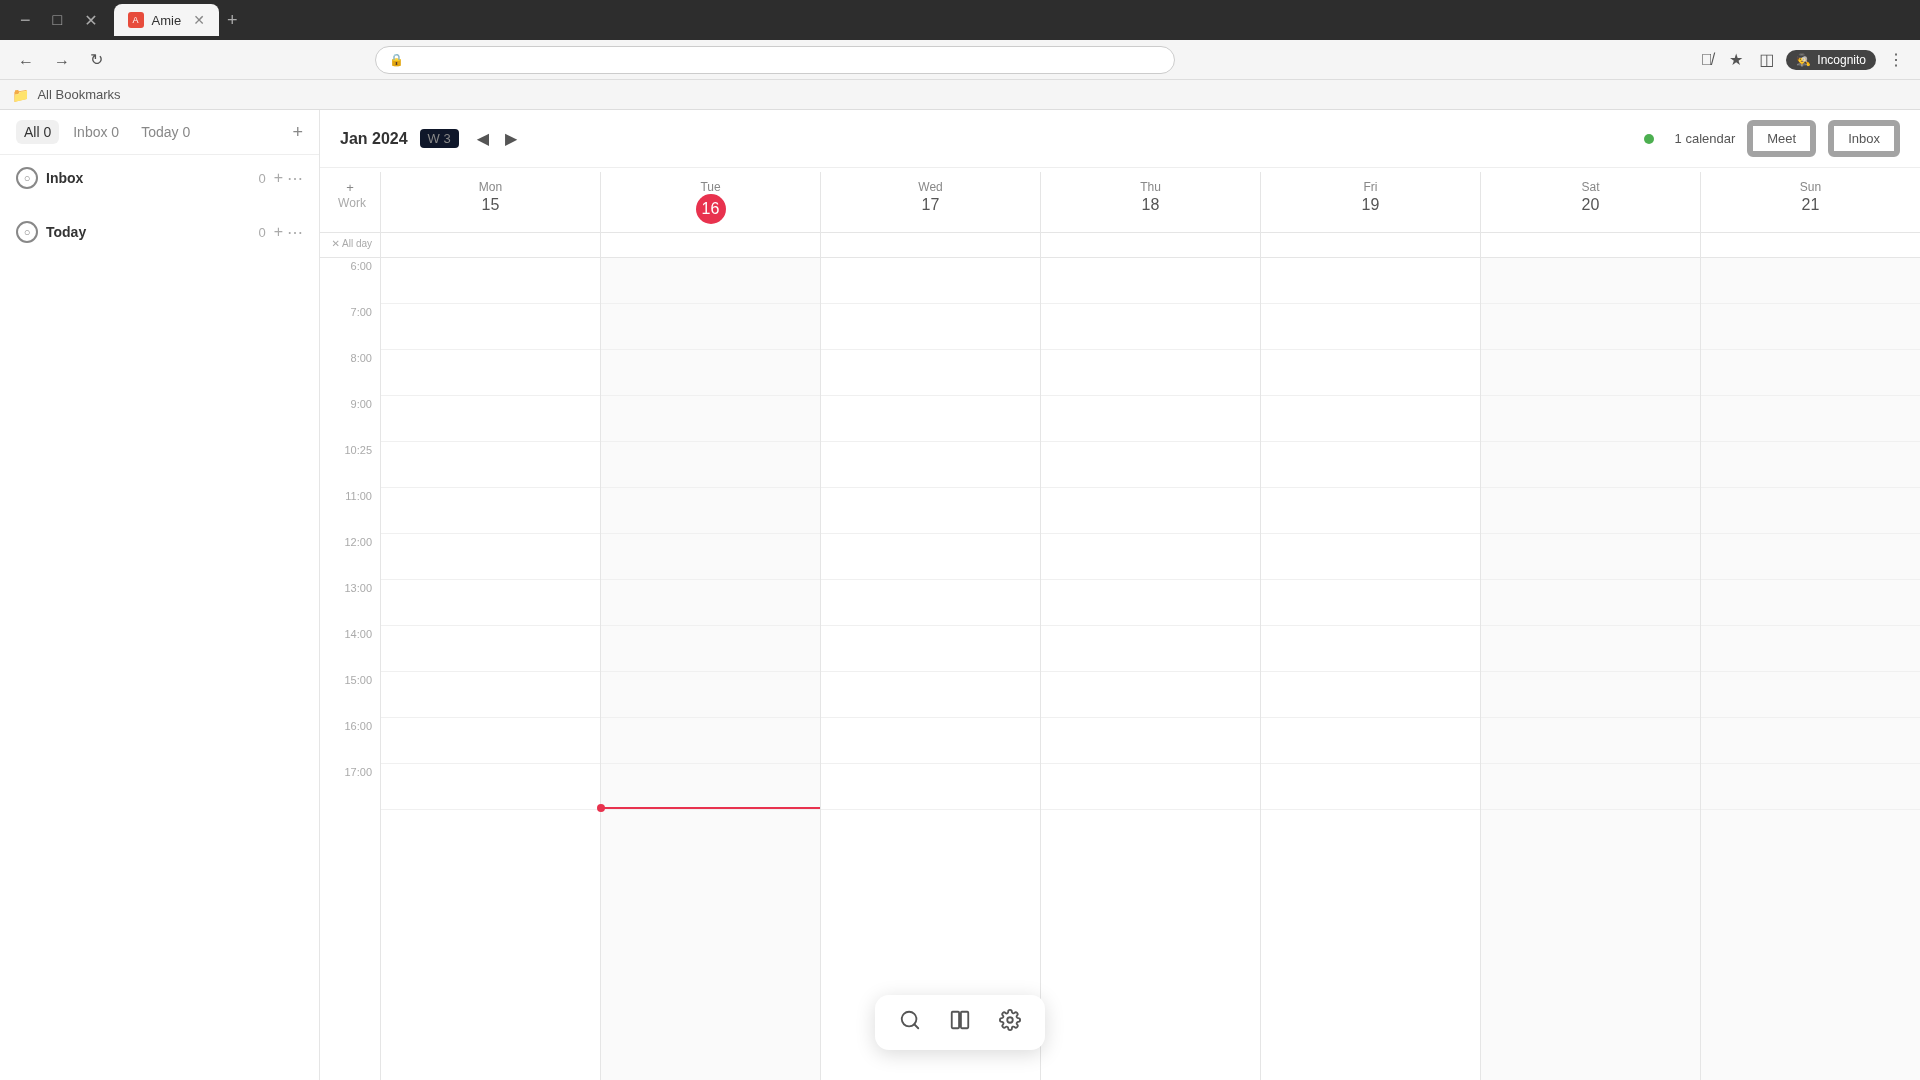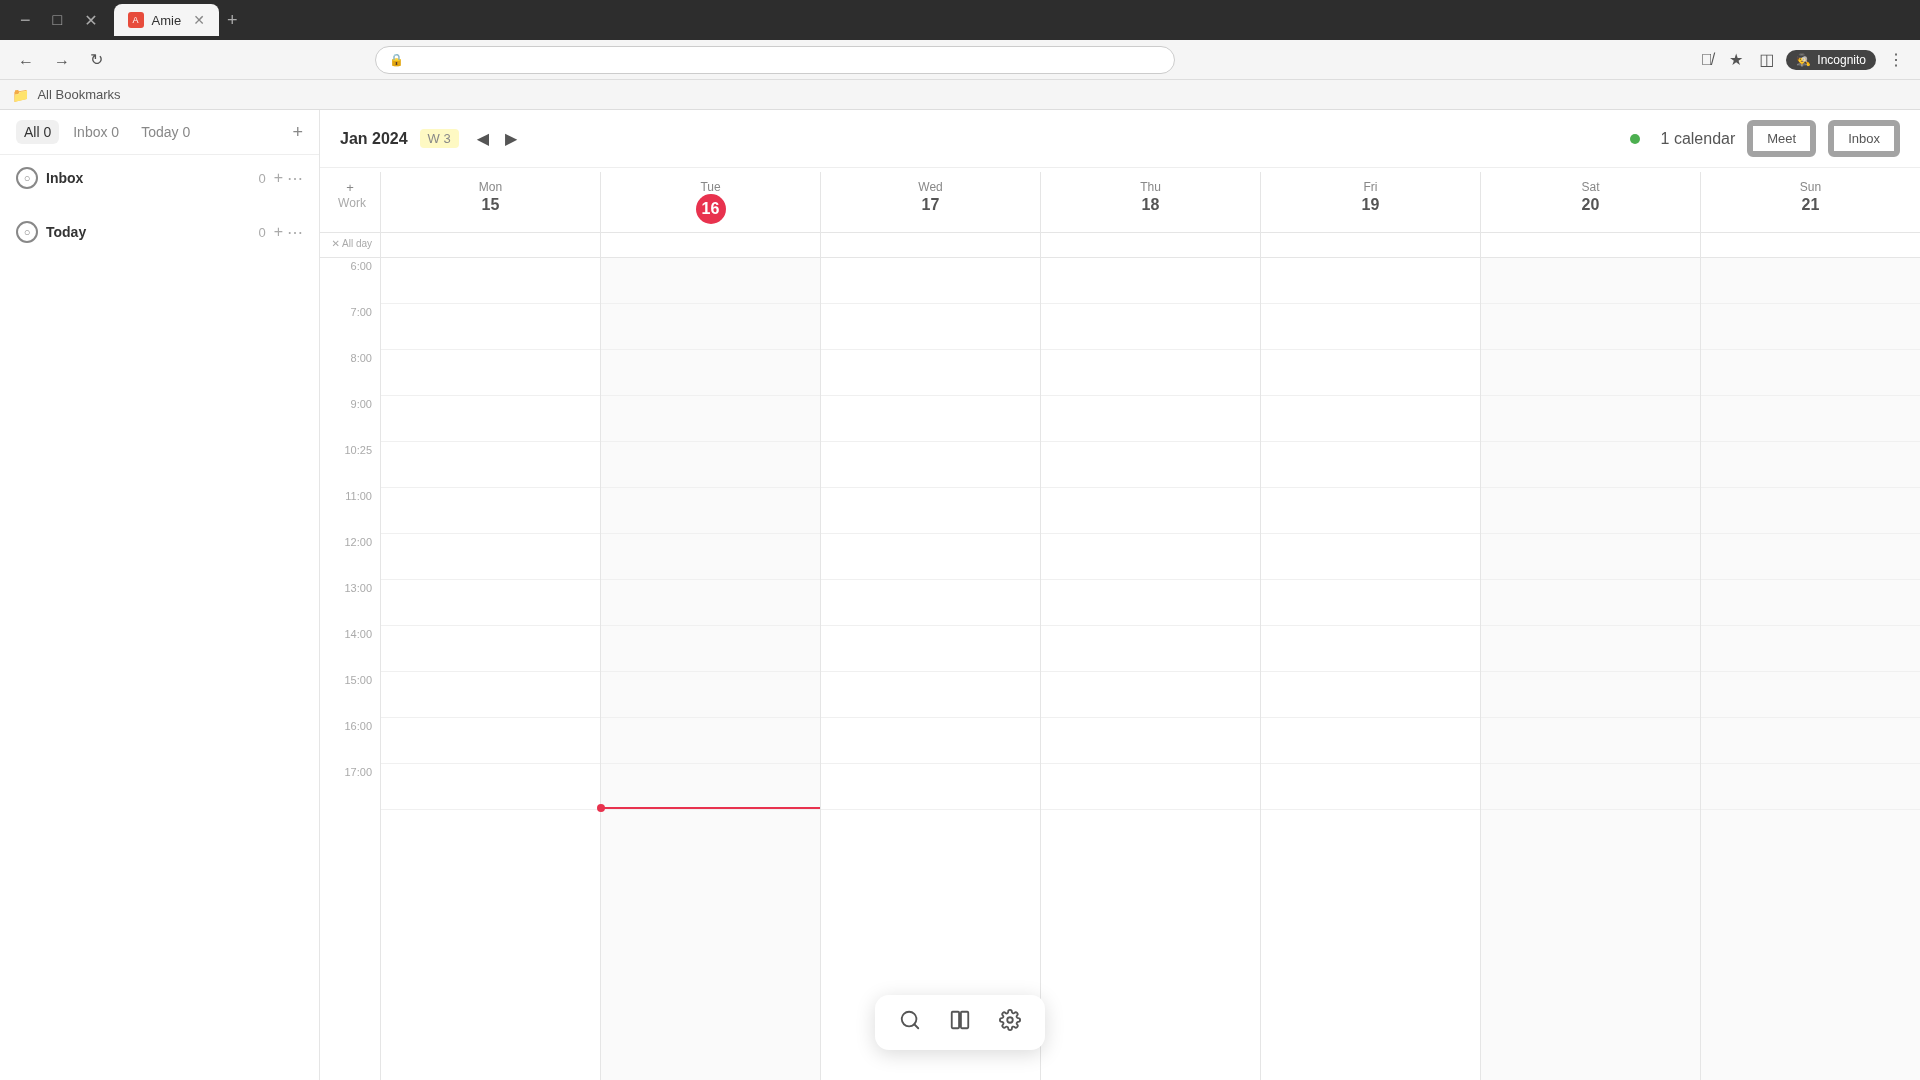--- a/index.html
+++ b/index.html
@@ -44,34 +44,34 @@
     .section-icon { width: 22px; height: 22px; border-radius: 50%; border: 2px solid #888; display: flex; align-items: center; justify-content: center; font-size: 11px; color: #888; }
     .section-title { font-size: 14px; font-weight: 600; color: #333; flex: 1; }
     .section-count { font-size: 13px; color: #aaa; }
     .section-actions { display: flex; gap: 4px; }
     .sec-btn { background: none; border: none; color: #aaa; font-size: 16px; cursor: pointer; }
 
     
     .calendar-main { flex: 1; display: flex; flex-direction: column; background: #fff; }
     .cal-header { display: flex; align-items: center; padding: 10px 20px; border-bottom: 1px solid #eee; gap: 12px; justify-content: flex-end; }
     .cal-title { font-size: 16px; font-weight: 600; color: #333; }
-    .week-badge { font-size: 13px; color: #888; background: #fef9c3; padding: 2px 8px; border-radius: 4px; }
+    .week-badge { font-size: 13px; color: #888; background: #0f172a; padding: 2px 8px; border-radius: 4px; }
     .cal-nav { display: flex; gap: 4px; }
     .nav-arrow { background: none; border: none; color: #555; font-size: 16px; cursor: pointer; padding: 2px 6px; }
     .cal-right { margin-left: auto; display: flex; align-items: center; gap: 12px; }
-    .calendar-indicator { display: flex; align-items: center; gap: 21px; font-size: 16px; color: #555; }
+    .calendar-indicator { display: flex; align-items: center; gap: 21px; font-size: 13px; color: #555; }
     .cal-dot { width: 10px; height: 10px; border-radius: 50%; background: #4caf50; }
     .cal-action-btn { background: none; border: 6px solid #a3a3a3; border-radius: 6px; padding: 5px 14px; font-size: 13px; color: #555; cursor: pointer; }
 
     
     .cal-grid { flex: 1; overflow-y: auto; display: flex; flex-direction: column; }
     .day-header-row { display: grid; grid-template-columns: 60px repeat(7, 1fr); border-bottom: 1px solid #e5e5e5; position: sticky; top: 4px; background: #fff; z-index: 10; }
     .day-header-cell { padding: 8px 10px; text-align: center; font-size: 13px; color: #555; border-left: 1px solid #e5e5e5; }
     .day-header-cell:first-child { border-left: none; }
-    .day-num { font-size: 16px; font-weight: 700; display: inline-block; padding: 2px 6px; border-radius: 20px; }
+    .day-num { font-size: 16px; font-weight: 400; display: inline-block; padding: 2px 6px; border-radius: 20px; }
     .day-num.today { background: #e8324e; color: #fff; border-radius: 50%; width: 30px; height: 30px; line-height: 30px; padding: 0; }
     .day-name { font-size: 12px; color: #888; }
 
     .allday-row { display: grid; grid-template-columns: 60px repeat(7, 1fr); border-bottom: 1px solid #e5e5e5; }
     .allday-label { display: flex; align-items: center; justify-content: flex-end; padding-right: 8px; font-size: 11px; color: #aaa; }
     .allday-cell { border-left: 1px solid #e5e5e5; height: 28px; }
     .time-label { height: 46px; display: flex; align-items: flex-start; justify-content: flex-end; padding-right: 8px; font-size: 11px; color: #aaa; padding-top: 2px; text-align: right; }
     .day-column { border-left: 1px solid #e5e5e5; position: relative; }
     .day-column.today-col { background: #fafafa; }
     .hour-line { height: 46px; border-bottom: 1px solid #f0f0f0; }

